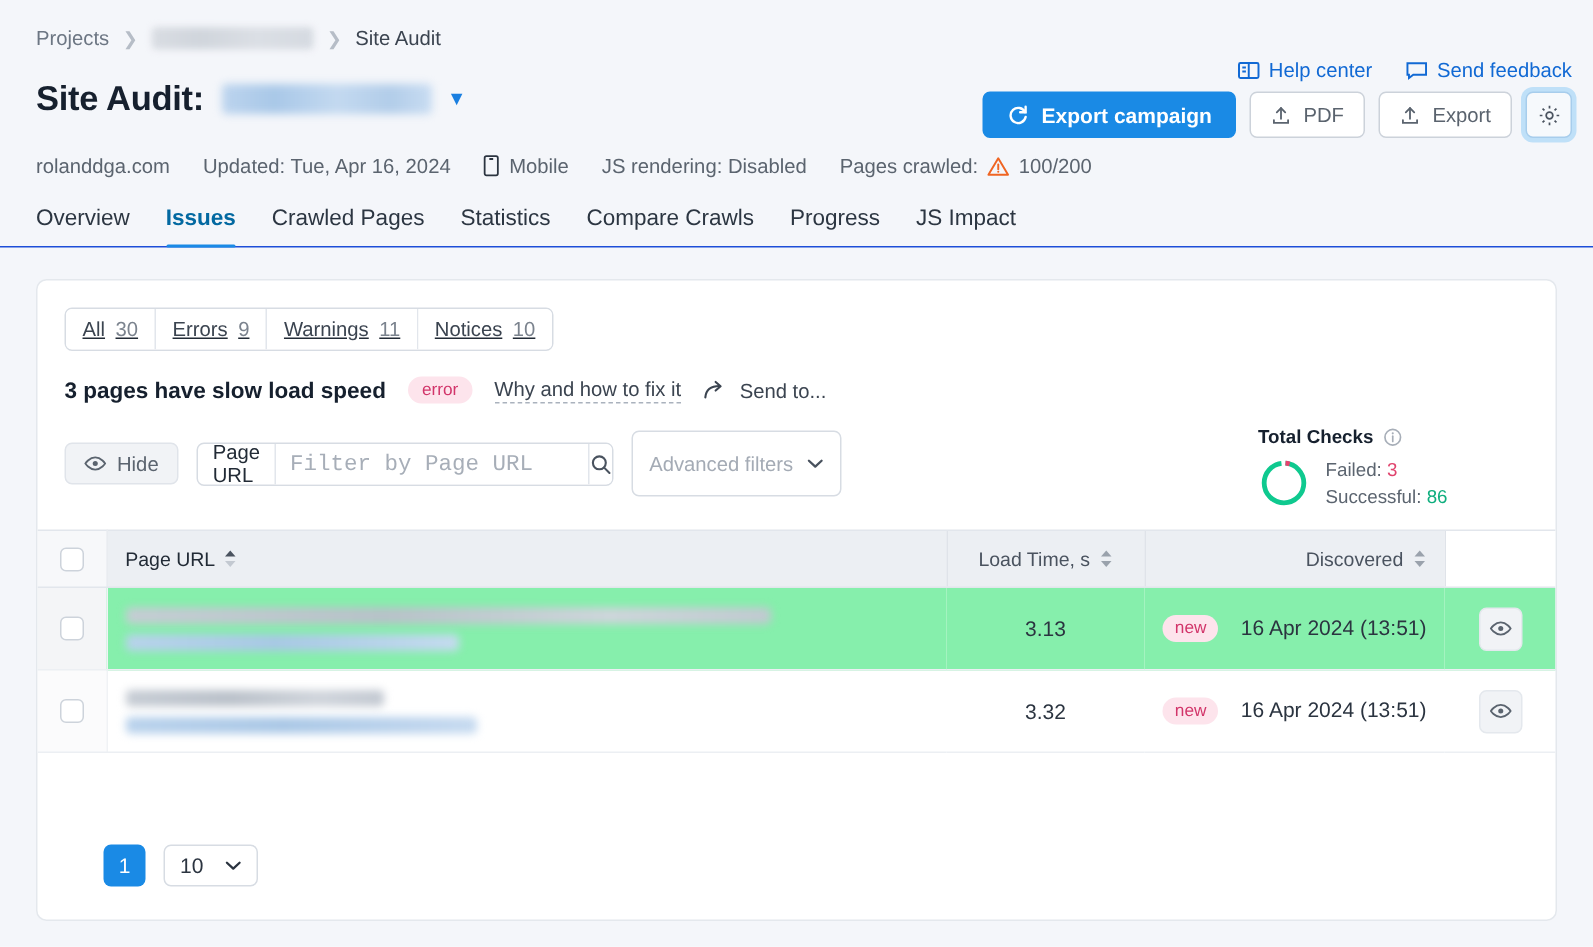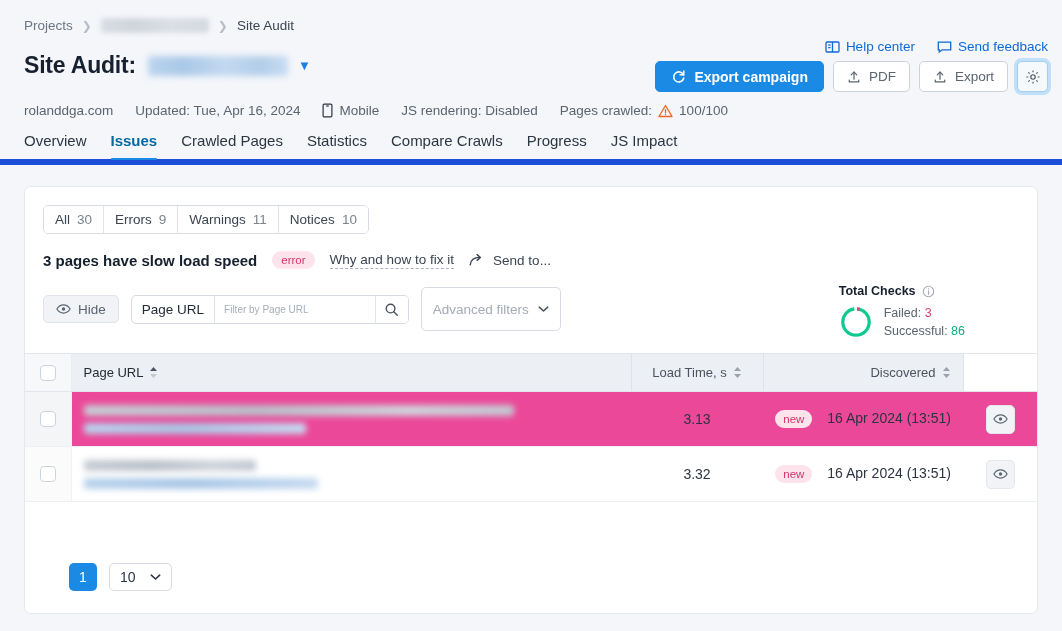--- a/index.html
+++ b/index.html
@@ -64,39 +64,39 @@
   .meta {
     display: flex; align-items: center; gap: 22px;
     padding: 11px 0 0 24px; font-size: 13.5px; color: #5b646f; text-align: right;
   }
   .meta span.i { display: inline-flex; align-items: center; gap: 6px; }
 
   
   .tabs {
     display: flex; align-items: flex-end; gap: 24px;
     padding: 20px 0 0 24px; font-size: 15px;
-    border-bottom: 6px solid #1d4ed8; height: 47px;
+    border-bottom: 1px solid #1d4ed8; height: 47px;
   }
   .tab { padding-bottom: 10px; color: #2c3642; cursor: pointer; position: relative; }
   .tab.active { color: #0369a1; font-weight: bold; }
   .tab.active::after {
     content: ""; position: absolute; left: 0; right: 0; bottom: -1px;
     height: 2.5px; background: #1a8ae5; border-radius: 2px;
   }
 
   
   .card {
     position: absolute; left: 24px; top: 186px; width: 1014px; height: 428px;
     background: #fff; border: 1px solid #e4e8ed; border-radius: 7px;
     overflow: hidden;
   }
 
   
   .seg { display: inline-flex; margin: 18px 0 0 18px;
-         border: 1px solid #d7dce3; border-radius: 5px; overflow: hidden; }
+         border: 1px solid #d7dce3; border-radius: 5px; overflow: hidden; text-decoration: underline; }
   .seg-item {
     display: flex; align-items: center; gap: 7px;
     height: 27px; padding: 0 11px; font-size: 13.5px; color: #3b4450;
     border-right: 1px solid #e2e6ec; cursor: pointer; background: #fff;
   }
   .seg-item:last-child { border-right: none; }
   .seg-count { color: #7b838e; }
 
   
   .issue {
@@ -124,21 +124,21 @@
   .searchwrap {
     display: flex; align-items: stretch; height: 29px;
     border: 1px solid #d7dce3; border-radius: 5px; overflow: hidden; width: 278px; background:#fff;
   }
   .search-prefix {
     display: flex; align-items: center; padding: 0 10px;
     font-size: 13.5px; color: #222b36; border-right: 1px solid #e2e6ec;
   }
   .search-input {
     flex: 1; border: none; outline: none; padding: 0 9px;
-    font-size: 10px; color: #2b3440; font-family: Liberation Sans, sans-serif;
+    font-size: 15px; color: #2b3440; font-family: Liberation Mono, monospace;
   }
   .search-input::placeholder { color: #a7aeb8; }
   .search-go {
     width: 33px; display: flex; align-items: center; justify-content: center;
     border-left: 1px solid #e2e6ec; background: #fff; cursor: pointer; color:#4a535f;
   }
   .advanced {
     display: inline-flex; align-items: center; gap: 9px;
     height: 44px; padding: 0 11px; border-radius: 5px;
     border: 1px solid #d7dce3; background: #fff;
@@ -162,21 +162,21 @@
   }
   th.c-check { width: 46px; background: #f7f8fa; border-right: 1px solid #e9ecf0; }
   th.c-load { width: 132px; text-align: center; border-left: 1px solid #dfe3e9; }
   th.c-disc { width: 200px; text-align: right; border-left: 1px solid #dfe3e9; }
   th.c-act  { width: 74px; background:#fff; border-left: 1px solid #dfe3e9; }
   .th-in { display: inline-flex; align-items: center; gap: 6px; }
   .th-active { color: #222b36; }
   .th-disc-in { display: inline-flex; align-items: center; gap: 6px; justify-content: flex-end; width: 100%; }
 
   tbody td { height: 55px; border-bottom: 1px solid #eceff3; padding: 0 12px; font-size: 14px; color: #2b3440; }
-  tbody tr.hl td { background: #ec4899; }
+  tbody tr.hl td { background: #86efac; }
   td.c-check { background: #fbfbfc; border-right: 1px solid #f0f2f5; }
   tbody tr.hl td.c-check { background: #f4f5f7; }
   td.c-load { text-align: center; }
   td.c-disc { text-align: right; white-space: nowrap; }
   td.c-act { text-align: center; }
 
   .chk {
     width: 16px; height: 16px; border: 1.5px solid #cdd3db;
     border-radius: 4px; background: #fff; display: block; margin: 0 auto; cursor: pointer;
   }
@@ -311,21 +311,21 @@
     <span class="i">JS rendering: Disabled</span>
     <span class="i">
       <span>Pages crawled:</span>
       <span>
         <svg width="15" height="14" viewBox="0 0 16 15" fill="none" stroke="#ef6523" stroke-width="1.4" stroke-linejoin="round">
           <path d="M8 1.6 15 13.4H1z"></path>
             <line x1="8" y1="6" x2="8" y2="9.4" stroke-linecap="round"></line>
           <circle cx="8" cy="11.3" r=".75" fill="#ef6523" stroke="none"></circle>
         </svg>
       </span>
-      <span>100/100</span>
+      <span>100/200</span>
     </span>
   </div>
 
   <div class="tabs">
     <div class="tab">Overview</div>
     <div class="tab active">Issues</div>
     <div class="tab">Crawled Pages</div>
     <div class="tab">Statistics</div>
     <div class="tab">Compare Crawls</div>
     <div class="tab">Progress</div>

